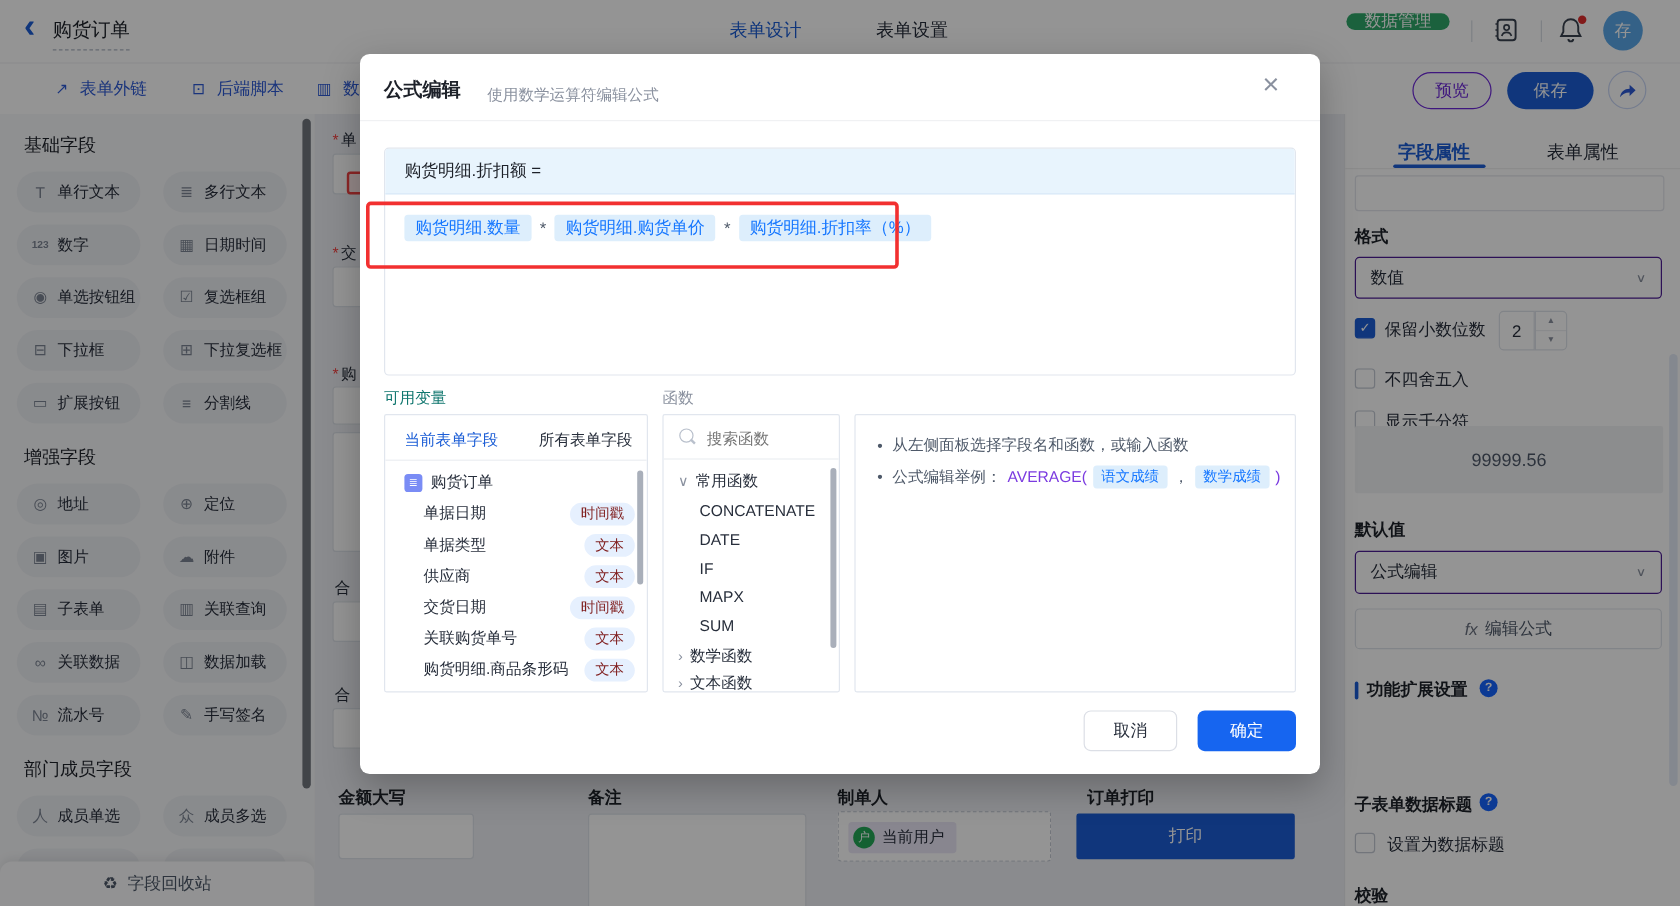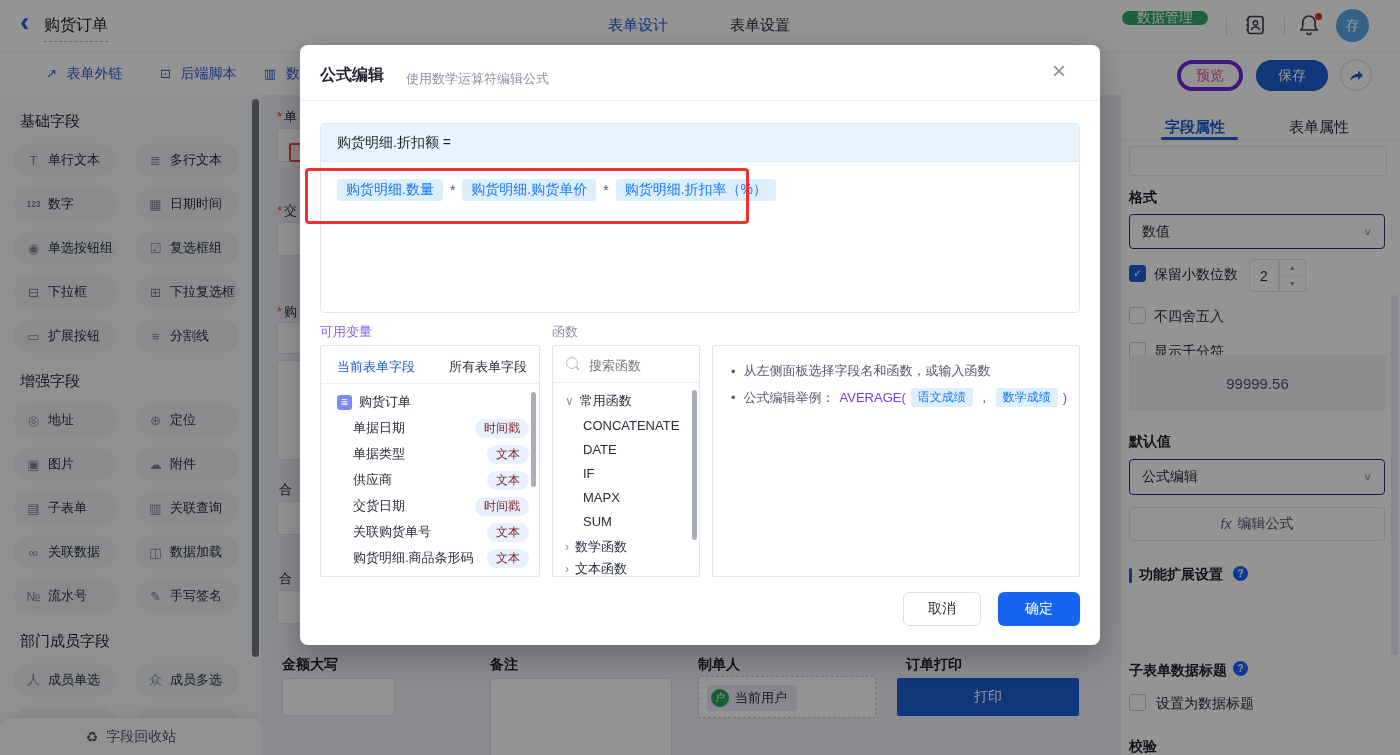--- a/index.html
+++ b/index.html
@@ -105,21 +105,21 @@
     <span style="margin-left:6px;font-size:14px">表单外链</span>
   </span>
   <span class="abs" style="left:160px;top:12px;color:#2e5bd6;cursor:pointer">
     <span>⊡</span>
     <span style="margin-left:6px;font-size:14px">后端脚本</span>
   </span>
   <span class="abs" style="left:264px;top:12px;color:#2e5bd6;cursor:pointer">
     <span>▥</span>
     <span style="margin-left:6px;font-size:14px">数据权</span>
   </span>
-  <div class="abs pill" style="left:1177px;top:7px;width:66px;height:31px;border:4px solid #6d28d9;color:#ec4899;background:#fff">预览</div>
+  <div class="abs pill" style="left:1177px;top:7px;width:66px;height:31px;border:1px solid #6d28d9;color:#6d28d9;background:#fff">预览</div>
   <div class="abs pill" style="left:1256px;top:7px;width:72px;height:31px;background:#1c5ed6;color:#fff">保存</div>
   <div class="abs" style="left:1340px;top:6px;width:32px;height:32px;border-radius:50%;border:1px solid #c9d6f5;background:#fff;display:flex;align-items:center;justify-content:center;cursor:pointer">
     <svg width="16" height="14" viewBox="0 0 16 14">
         <path d="M2 13c.8-4.5 3.6-7 8-7V2.6L15 7.3 10 12V9c-3.6 0-6 1.2-8 4z" fill="#2e5bd6"></path>
       </svg>
   </div>
 </div>
 
 <div class="abs sidebar">
   <div class="sechead" style="left:20px;top:17px">基础字段</div>
@@ -334,21 +334,21 @@
       <span class="chip">购货明细.数量</span>
       <span class="op">*</span>
       <span class="chip">购货明细.购货单价</span>
       <span class="op">*</span>
       <span class="chip">购货明细.折扣率（%）</span>
     </div>
   </div>
 
   <div class="redbox" style="left:5px;top:123px;width:438px;height:50px"></div>
 
-  <span class="abs" style="left:20px;top:278px;font-size:13px;color:#8b5cf6">可用变量</span>
+  <span class="abs" style="left:20px;top:278px;font-size:13px;color:#0f766e">可用变量</span>
   <span class="abs" style="left:252px;top:278px;font-size:13px;color:#8a919f">函数</span>
 
   <div class="panel" style="left:20px;top:300px;width:220px;height:232px">
     <span style="position:absolute;left:16px;top:12px;font-size:13px;color:#1c5ed6;cursor:pointer">当前表单字段</span>
     <span style="position:absolute;left:128px;top:12px;font-size:13px;color:#272e3b;cursor:pointer">所有表单字段</span>
     <div style="position:absolute;left:0;top:37px;width:100%;height:1px;background:#eceef2"></div>
 
     <div class="vrow" style="top:44px;padding-left:16px;justify-content:flex-start;gap:7px">
       <span class="docicon">≣</span>
       <span>购货订单</span>

